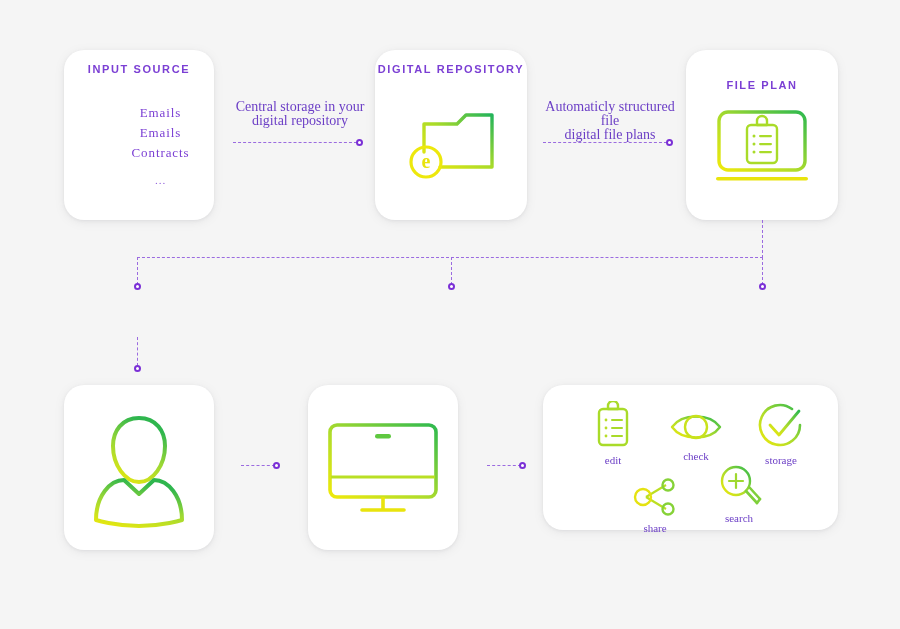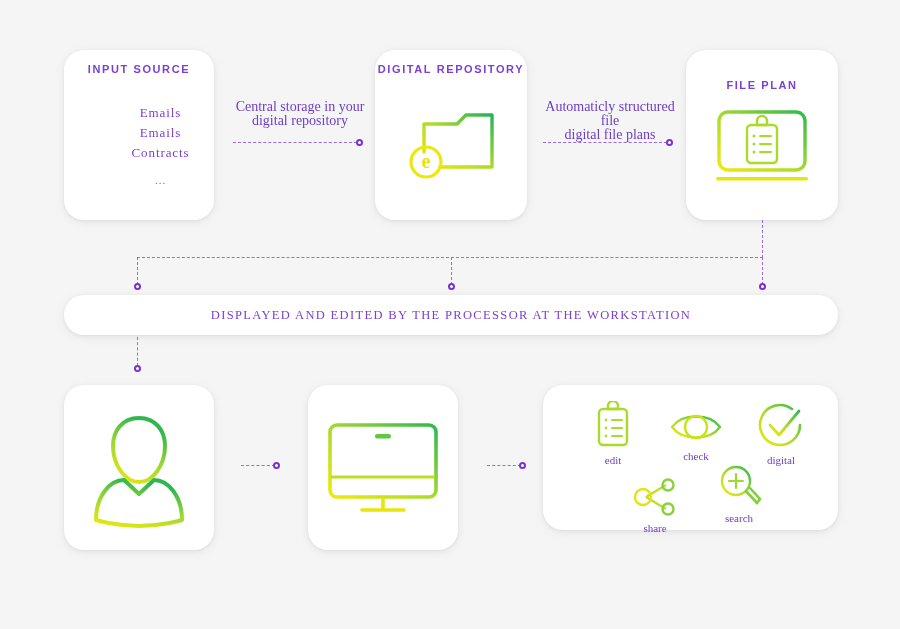--- a/index.html
+++ b/index.html
@@ -171,23 +171,20 @@
 
   <div class="dash-v" style="left:762px;top:220px;height:38px;"></div>
   <div class="dash-h" style="left:137px;top:257px;width:626px;"></div>
   <div class="dash-v" style="left:137px;top:257px;height:28px;"></div>
   <div class="dash-v" style="left:451px;top:257px;height:28px;"></div>
   <div class="dash-v" style="left:762px;top:257px;height:28px;"></div>
   <div class="node" style="left:133.5px;top:283px;"></div>
   <div class="node" style="left:447.5px;top:283px;"></div>
   <div class="node" style="left:758.5px;top:283px;"></div>
 
-  <div class="banner" style="left:64px;top:295px;width:774px;height:40px;">
-    <span class="banner-text">DISPLAYED AND EDITED BY THE PROCESSOR AT THE WORKSTATION</span>
-  </div>
 
   <div class="dash-v" style="left:137px;top:337px;height:29px;"></div>
   <div class="node" style="left:133.5px;top:365px;"></div>
 
   <div class="card" style="left:64px;top:385px;width:150px;height:165px;">
     <svg style="position:absolute;left:27px;top:25px;" width="96" height="118" viewBox="0 0 96 118">
       <path d="M48 8 C31 8 22 21 22 36 C22 55 34 72 48 72 C62 72 74 55 74 36 C74 21 65 8 48 8 Z" fill="none" stroke="url(#gvert)" stroke-width="4"></path>
       <path d="M5 110 C5 86 19 70 33 70 L48 84 L63 70 C77 70 91 86 91 110 C91 110 72 116 48 116 C24 116 5 110 5 110 Z" fill="none" stroke="url(#gvert)" stroke-width="4" stroke-linejoin="round"></path>
     </svg>
   </div>
@@ -230,21 +227,21 @@
         <circle cx="28" cy="20" r="11" fill="none" stroke="#C9E21C" stroke-width="2.4"></circle>
       </svg>
       <div class="tool-label">check</div>
     </div>
 
     <div class="tool" style="left:210px;top:16px;width:56px;">
       <svg style="margin:0 auto;" width="50" height="50" viewBox="0 0 50 50">
         <path d="M36 8 A20 20 0 1 0 44 24" fill="none" stroke="url(#gy2)" stroke-width="2.6" stroke-linecap="round"></path>
         <path d="M14 24 L23 34 L43 10" fill="none" stroke="url(#gy2)" stroke-width="2.8" stroke-linecap="round" stroke-linejoin="round"></path>
       </svg>
-      <div class="tool-label">digital</div>
+      <div class="tool-label">storage</div>
     </div>
 
     <div class="tool" style="left:84px;top:90px;width:56px;">
       <svg style="margin:0 auto;" width="50" height="44" viewBox="0 0 50 44">
         <line x1="16" y1="22" x2="36" y2="10" stroke="#BCDF22" stroke-width="2.2"></line>
         <line x1="16" y1="22" x2="36" y2="34" stroke="#BCDF22" stroke-width="2.2"></line>
         <circle cx="13" cy="22" r="8" fill="none" stroke="#E5E211" stroke-width="2.4"></circle>
         <circle cx="38" cy="10" r="5.5" fill="none" stroke="#86D238" stroke-width="2.4"></circle>
         <circle cx="38" cy="34" r="5.5" fill="none" stroke="#86D238" stroke-width="2.4"></circle>
       </svg>

